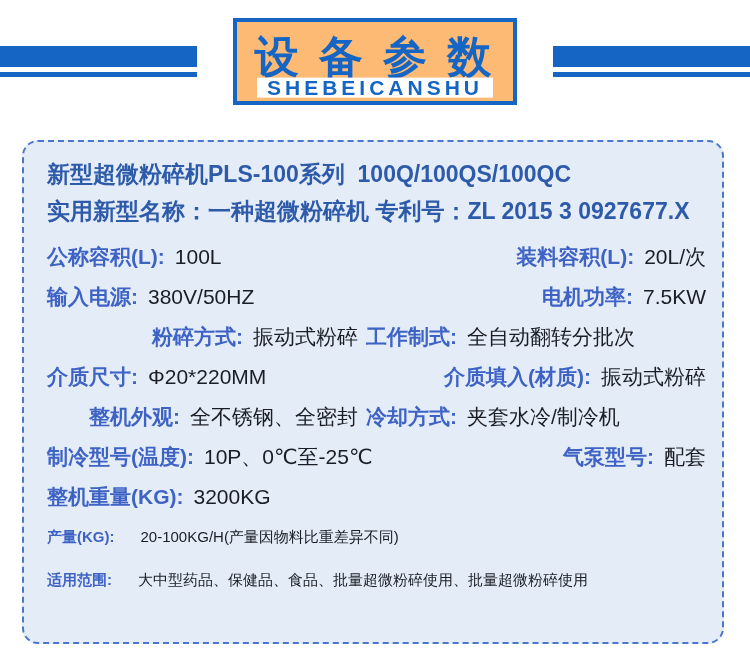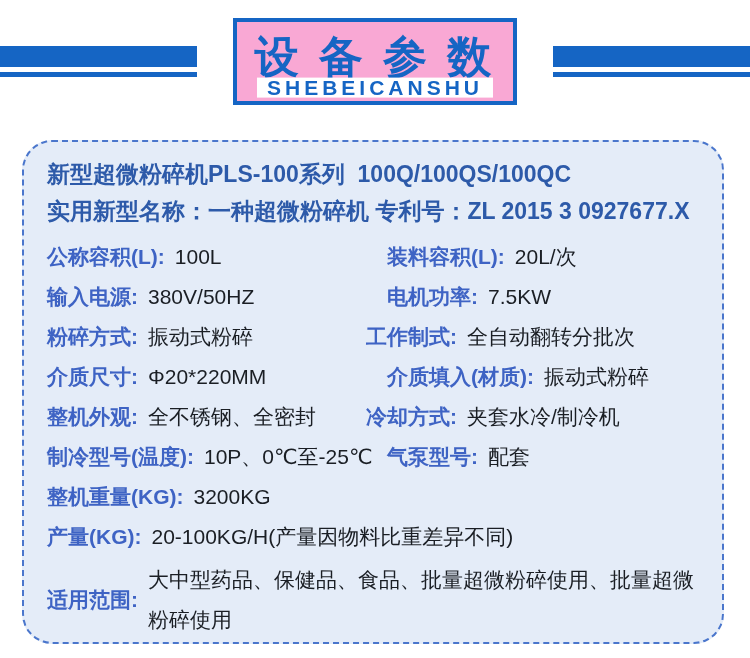--- a/index.html
+++ b/index.html
@@ -16,21 +16,21 @@
   .header { position: absolute; left: 0; top: 0; width: 750px; height: 132px; }
   .bar-group { position: absolute; top: 46px; width: 197px; }
   .bar-group.left  { left: 0; }
   .bar-group.right { right: 0; }
   .bar.thick { height: 21px; background: #1565c4; }
   .bar.thin  { height: 5px;  background: #1565c4; margin-top: 5px; }
 
   .title-box {
     position: absolute; left: 233px; top: 18px;
     width: 284px; height: 87px;
-    background: #f9a8d4;
+    background: #fdba74;
     border: 4px solid #1565c4;
   }
   .title-main {
     margin-top: 4px;
     text-align: center;
     font-size: 44px; font-weight: bold;
     letter-spacing: 4px;
     color: #1565c4;
     line-height: 62px;
     white-space: nowrap;
@@ -46,48 +46,49 @@
     line-height: 20px;
     white-space: nowrap;
   }
 
   
   .panel {
     position: absolute; left: 22px; top: 140px;
     width: 702px; height: 504px;
     background: #e4ecf8;
     border: 2px dashed #4a76cc;
-    border-radius: 30px;
+    border-radius: 16px;
     padding: 14px 16px 0 23px;
   }
   .panel-title {
     font-size: 23px; font-weight: bold;
     color: #2d5aa9;
     line-height: 37px;
     white-space: pre-wrap;
   }
   .rows { margin-top: 7px; }
   .spec-row {
     display: flex;
     font-size: 21px;
     line-height: 40px;
     white-space: nowrap;
+    gap: 8px;
   }
   .cell.left-cell  { width: 340px; flex-shrink: 0; }
-  .cell.right-cell { flex: 1; }
+  .cell.right-cell { flex: 1; text-align: right; }
   .lbl { color: #3e63c4; font-weight: bold; margin-right: 10px; }
   .val { color: #1a1e24; }
 
   .wide-row {
     display: flex;
-    font-size: 21px;
+    font-size: 15px;
     line-height: 40px;
   }
   .wide-row .lbl { flex-shrink: 0; white-space: nowrap; }
-  .wide-row .val-block { flex: 1; color: #1a1e24; }
+  .wide-row .val-block { flex: 1; color: #1a1e24; margin-left: 16px; }
   .wide-row.range { margin-top: 3px; align-items: center; }
 </style>
 </head>
 <body>
 
 <div class="page">
 
   <div class="header">
     <div class="bar-group left">
       <div class="bar thick"></div>

